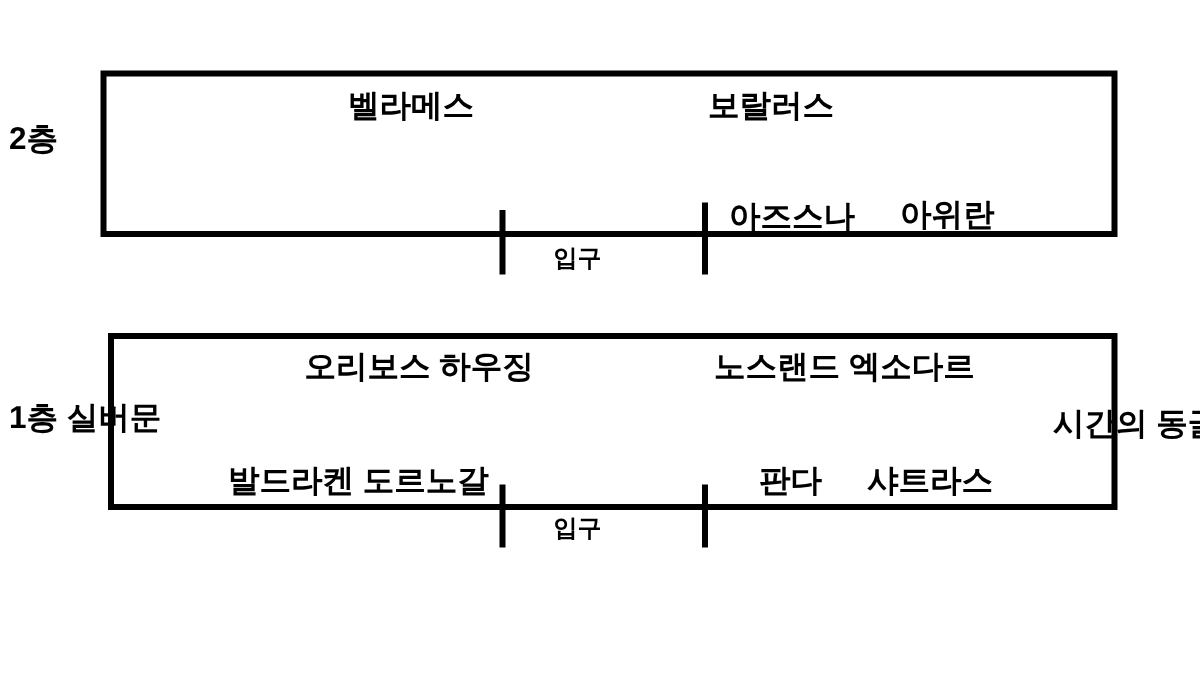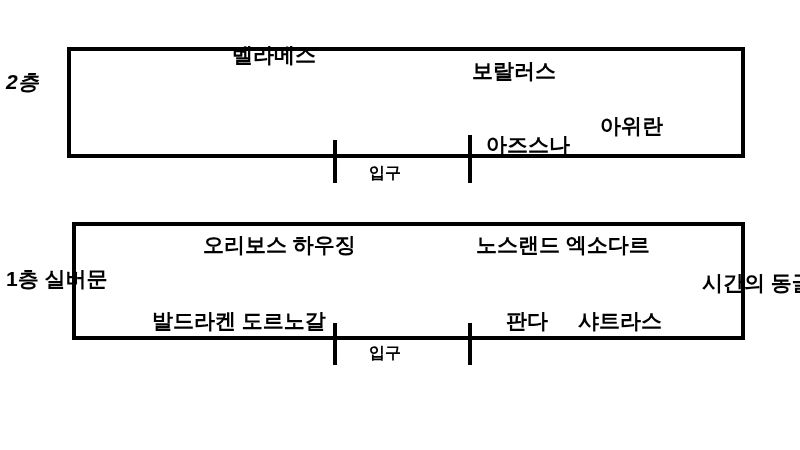--- a/index.html
+++ b/index.html
@@ -57,29 +57,29 @@
     font-weight: 700;
   }
 </style>
 </head>
 <body>
 
 <div id="screen">
 
   <div class="floor-box" id="floor2-box"></div>
 
-  <div class="label floor-name" style="left:6px; top:71px;font-style:italic;">2층</div>
+  <div class="label floor-name" style="left:6px; top:82px;">2층</div>
 
-  <div class="label room" style="left:232px; top:44px;">벨라메스</div>
+  <div class="label room" style="left:232px; top:60px;">벨라메스</div>
 
   <div class="label room" style="left:472px; top:60px;">보랄러스</div>
 
   <div class="label room" style="left:486px; top:134px;">아즈스나</div>
 
-  <div class="label room" style="left:600px; top:115px;">아위란</div>
+  <div class="label room" style="left:600px; top:133px;">아위란</div>
 
   <div class="tick" style="left:333px; top:140px; height:43px;"></div>
   <div class="tick" style="left:468px; top:135px; height:48px;"></div>
 
   <div class="label entrance" style="left:369px; top:165px;">입구</div>
 
   <div class="floor-box" id="floor1-box"></div>
 
   <div class="label floor-name" style="left:6px; top:268px;">1층  실버문</div>
 

